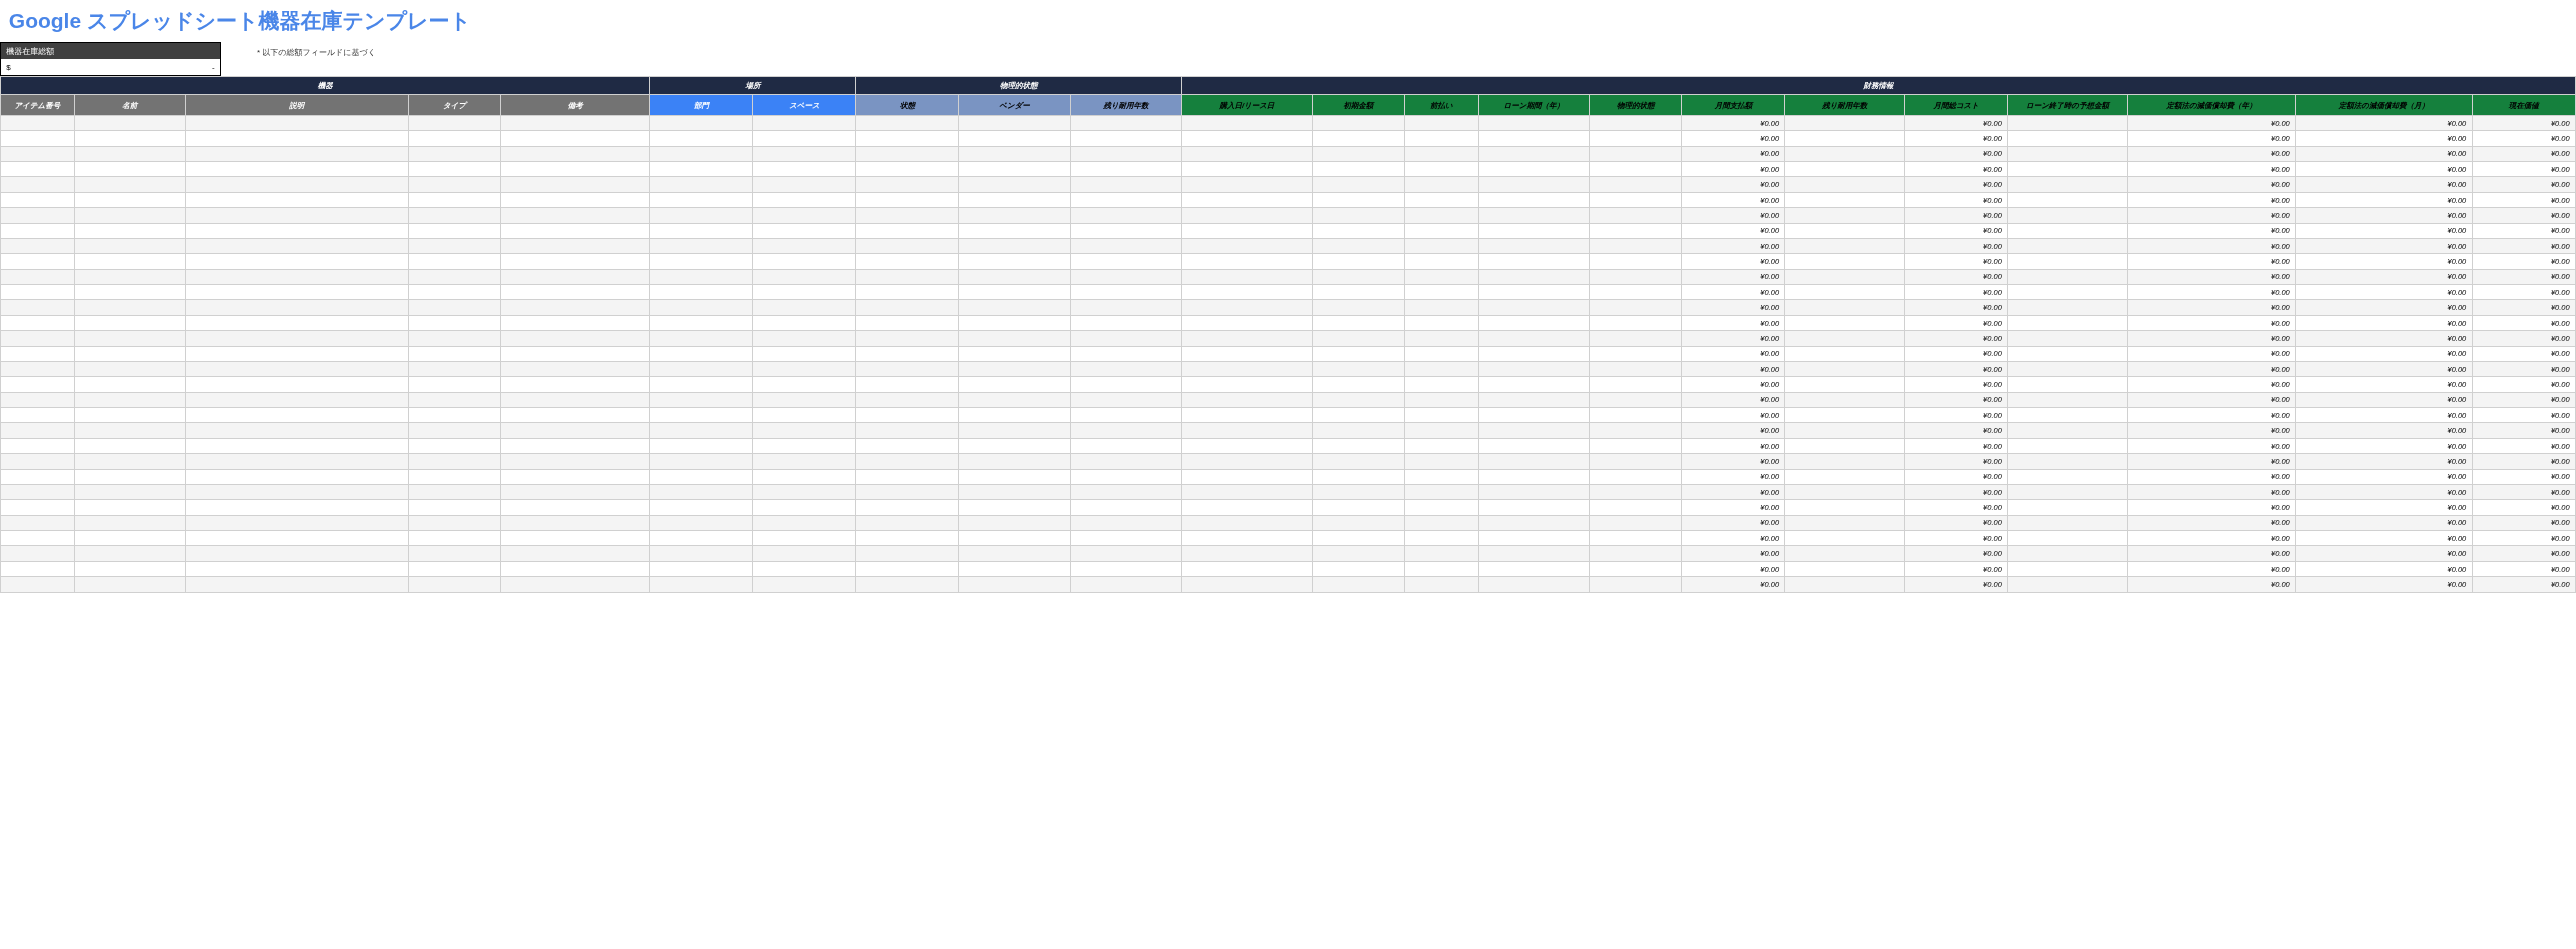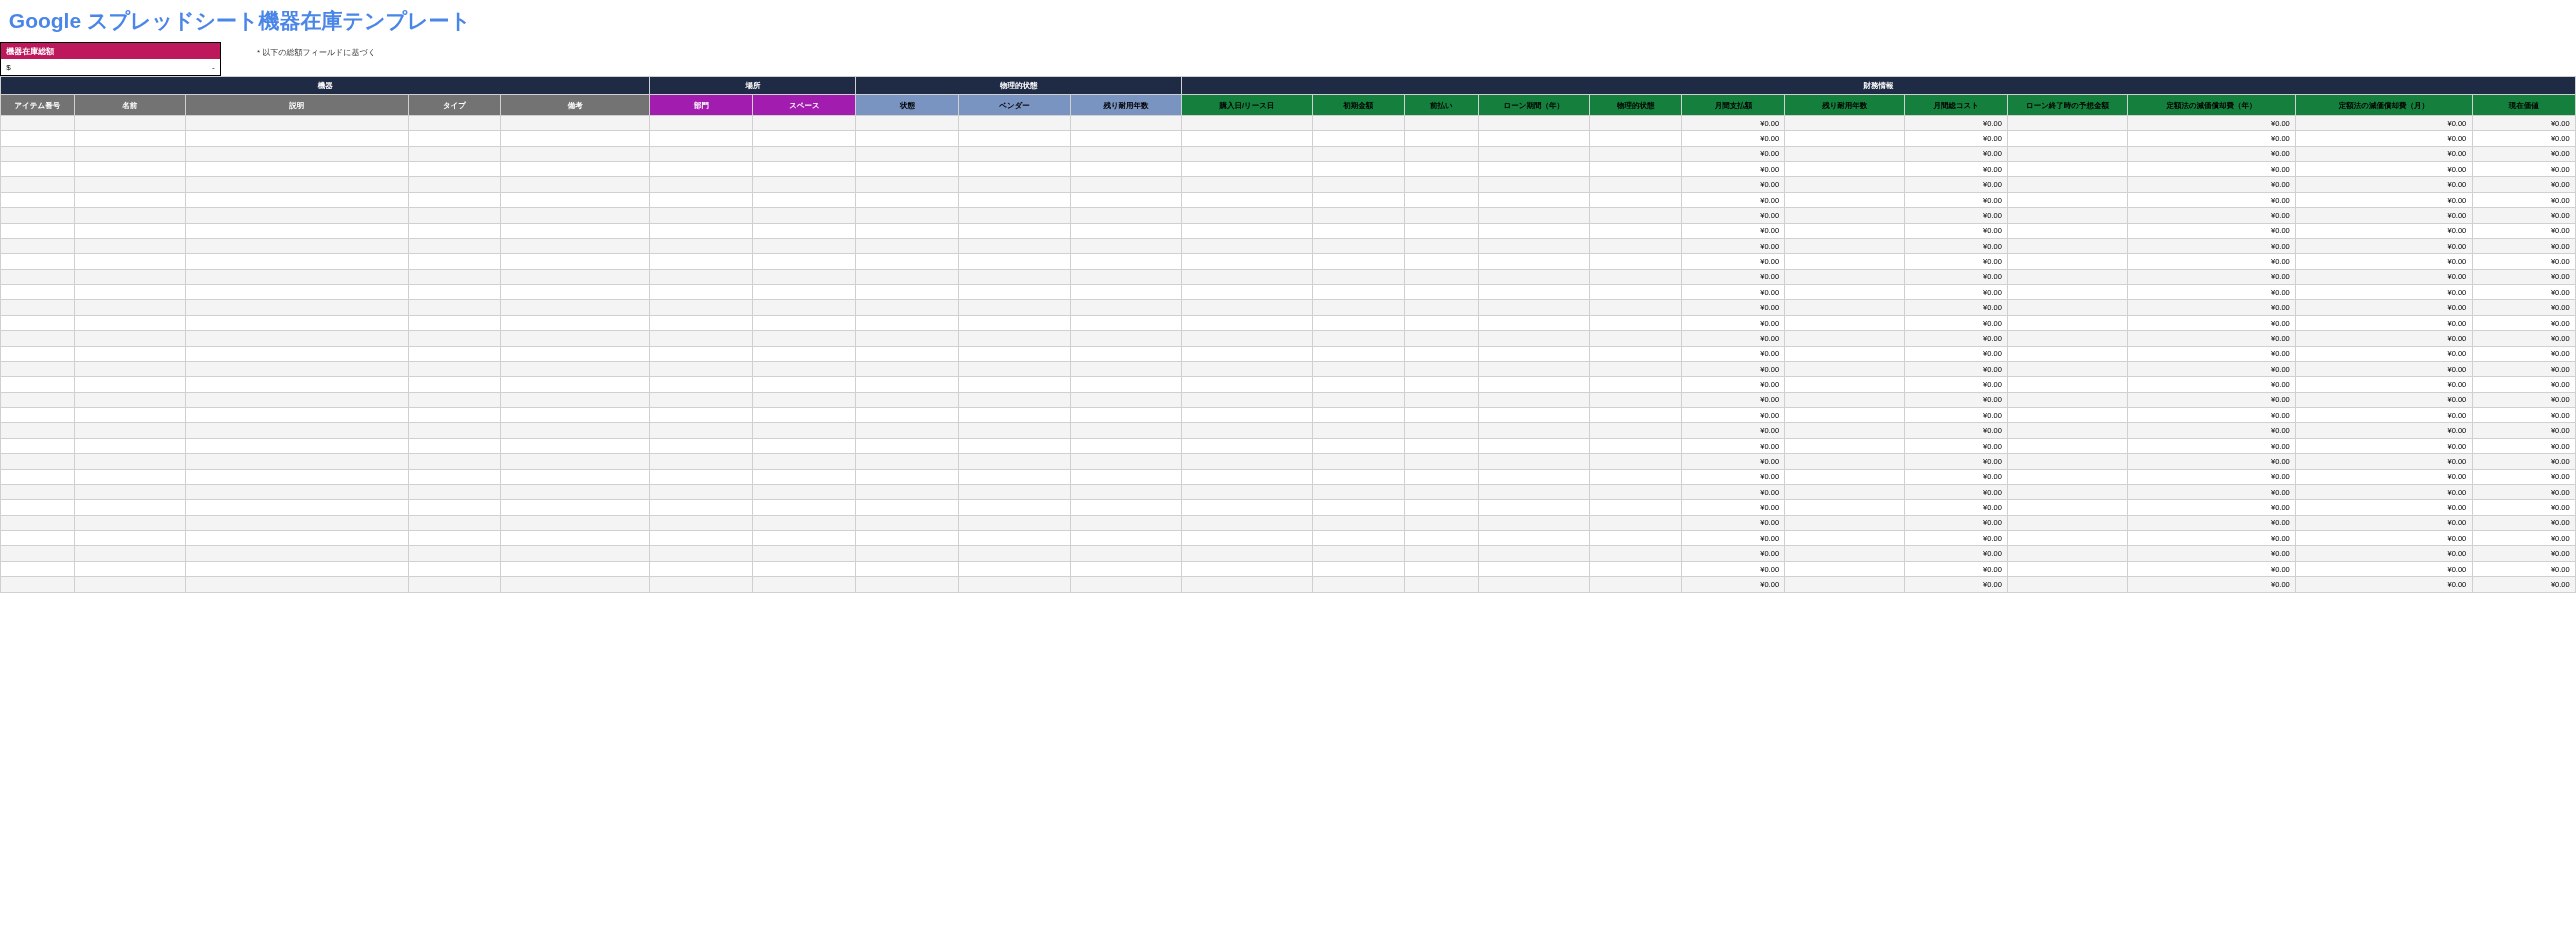--- a/index.html
+++ b/index.html
@@ -1,29 +1,29 @@
 <!DOCTYPE html>
 <html style="font-size:14px"><head>
 <meta charset="utf-8">
 <style>
   * { box-sizing: border-box; margin: 0; padding: 0; }
   body { font-family: Arial, "Hiragino Sans", "Meiryo", sans-serif; font-size: 8px; background: #fff; color: #000; }
   .page { width: 100%; }
   .title { font-size: 21px; font-weight: bold; color: #4a86e8; padding: 7px 8.8px; }
   .top-block { display: flex; align-items: flex-start; }
   .total-box { border: 0.9px solid #000; width: 221px; }
-  .total-label { background: #be185d; color: #fff; font-weight: bold; padding: 2.7px 5.3px; font-size: 8px; }
+  .total-label { background: #404040; color: #fff; font-weight: normal; padding: 2.7px 5.3px; font-size: 8px; }
   .total-value { padding: 3.5px 5.3px; font-size: 8px; display: flex; justify-content: space-between; }
   .total-note { font-size: 8px; padding: 5.3px 7px; color: #333; margin-left: 29px; }
-  table { border-collapse: collapse; width: 100%; table-layout: fixed; }
+  table { border-collapse: collapse; width: 100%; table-layout: fixed; font-style: italic; }
   th, td { border: 0.9px solid #d0d0d0; padding: 2.7px 3.5px; font-size: 7.5px; overflow: hidden; white-space: nowrap; }
   .group-row th { background: #1f2a44; color: #fff; font-weight: bold; text-align: center; padding: 3.5px; }
   .col-row th { text-align: center; font-weight: bold; padding: 5.3px 1.8px; font-size: 7.5px; line-height: 1.2; white-space: normal; }
   .g-equip { background: #737373; color:#fff; }
-  .g-loc { background: #a21caf; color:#fff;}
+  .g-loc { background: #3b82f6; color:#fff;}
   .g-phys { background: #7a94c2; margin-top: 44px; }
   .g-fin { background: #15803d; }
   tbody tr:nth-child(odd) td { background: #f4f4f4; }
   tbody tr:nth-child(even) td { background: #ffffff; }
   td.num { text-align: right; padding-right: 5.3px; }
   td.empty { }
   .c-item{width:35px}.c-name{width:53px}.c-desc{width:106px}.c-type{width:44px}.c-note{width:71px}
   .c-dept{width:49px}.c-space{width:49px}
   .c-status{width:49px}.c-vendor{width:53px}.c-life{width:53px}
   .c-pdate{width:62px}.c-icost{width:44px}.c-down{width:35px}.c-lterm{width:53px}.c-lrate{width:44px}

